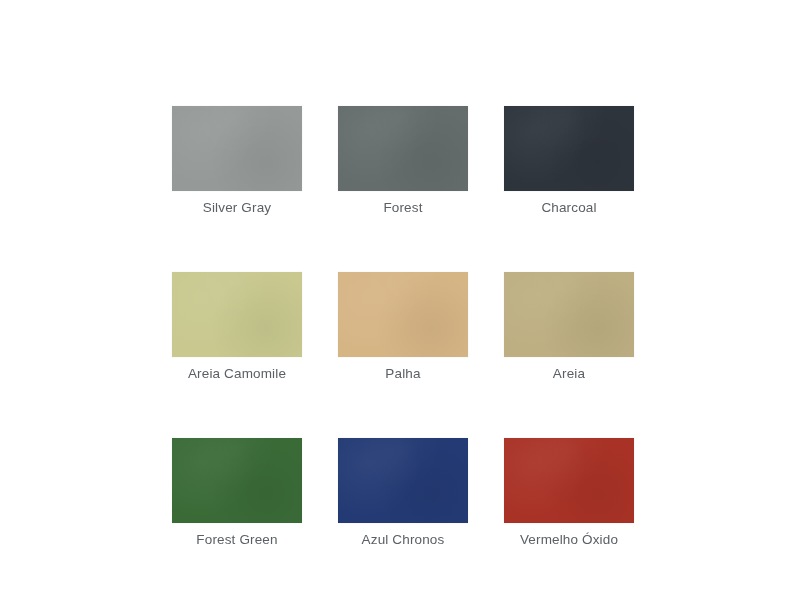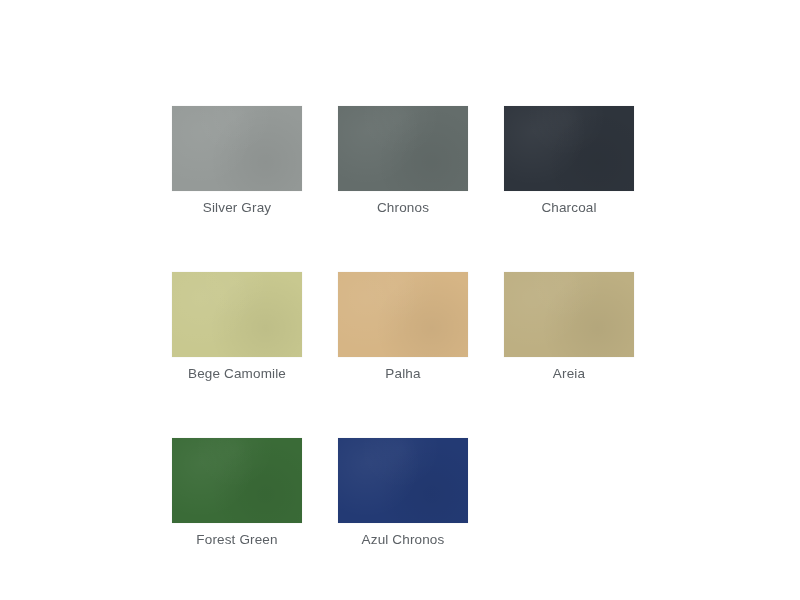--- a/index.html
+++ b/index.html
@@ -77,31 +77,31 @@
 <div id="palette-canvas" style="background-color: rgb(255, 255, 255);">
   <div class="swatch-grid">
 
     <div class="swatch-cell">
       <span class="swatch-chip" style="background-color: rgb(149, 154, 152);"></span>
       <span class="swatch-label" style="color: rgb(91, 96, 101);">Silver Gray</span>
     </div>
 
     <div class="swatch-cell">
       <span class="swatch-chip" style="background-color: rgb(100, 109, 107);"></span>
-      <span class="swatch-label" style="color: rgb(91, 96, 101);">Chronos</span>
+      <span class="swatch-label" style="color: rgb(91, 96, 101);">Forest</span>
     </div>
 
     <div class="swatch-cell">
       <span class="swatch-chip" style="background-color: rgb(46, 52, 60);"></span>
       <span class="swatch-label" style="color: rgb(91, 96, 101);">Charcoal</span>
     </div>
 
     <div class="swatch-cell">
       <span class="swatch-chip" style="background-color: rgb(200, 200, 143);"></span>
-      <span class="swatch-label" style="color: rgb(91, 96, 101);">Bege Camomile</span>
+      <span class="swatch-label" style="color: rgb(91, 96, 101);">Areia Camomile</span>
     </div>
 
     <div class="swatch-cell">
       <span class="swatch-chip" style="background-color: rgb(214, 181, 133);"></span>
       <span class="swatch-label" style="color: rgb(91, 96, 101); text-align: right;">Palha</span>
     </div>
 
     <div class="swatch-cell">
       <span class="swatch-chip" style="background-color: rgb(189, 175, 130);"></span>
       <span class="swatch-label" style="color: rgb(91, 96, 101);">Areia</span>
@@ -110,15 +110,19 @@
     <div class="swatch-cell">
       <span class="swatch-chip" style="background-color: rgb(58, 107, 55);"></span>
       <span class="swatch-label" style="color: rgb(91, 96, 101);">Forest Green</span>
     </div>
 
     <div class="swatch-cell">
       <span class="swatch-chip" style="background-color: rgb(35, 58, 116);"></span>
       <span class="swatch-label" style="color: rgb(91, 96, 101);">Azul Chronos</span>
     </div>
 
+    <div class="swatch-cell">
+      <span class="swatch-chip" style="background-color: rgb(169, 50, 38);"></span>
+      <span class="swatch-label" style="color: rgb(91, 96, 101);">Vermelho Óxido</span>
+    </div>
 
   </div>
 </div>
 
 </body></html>

